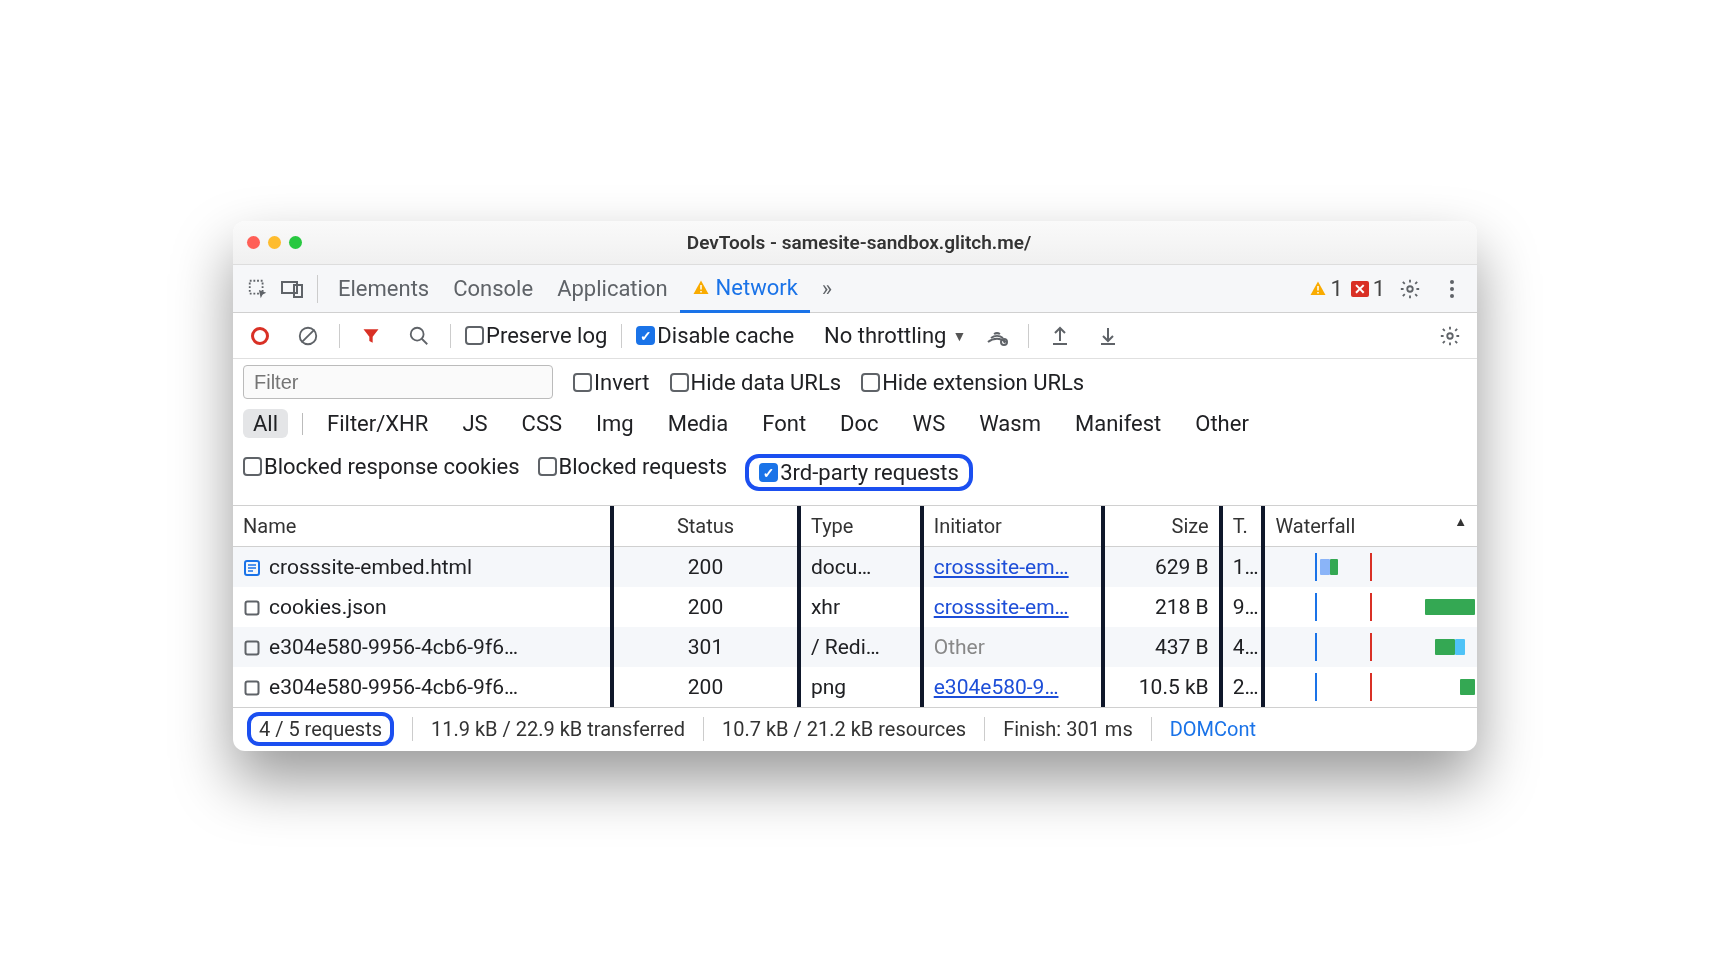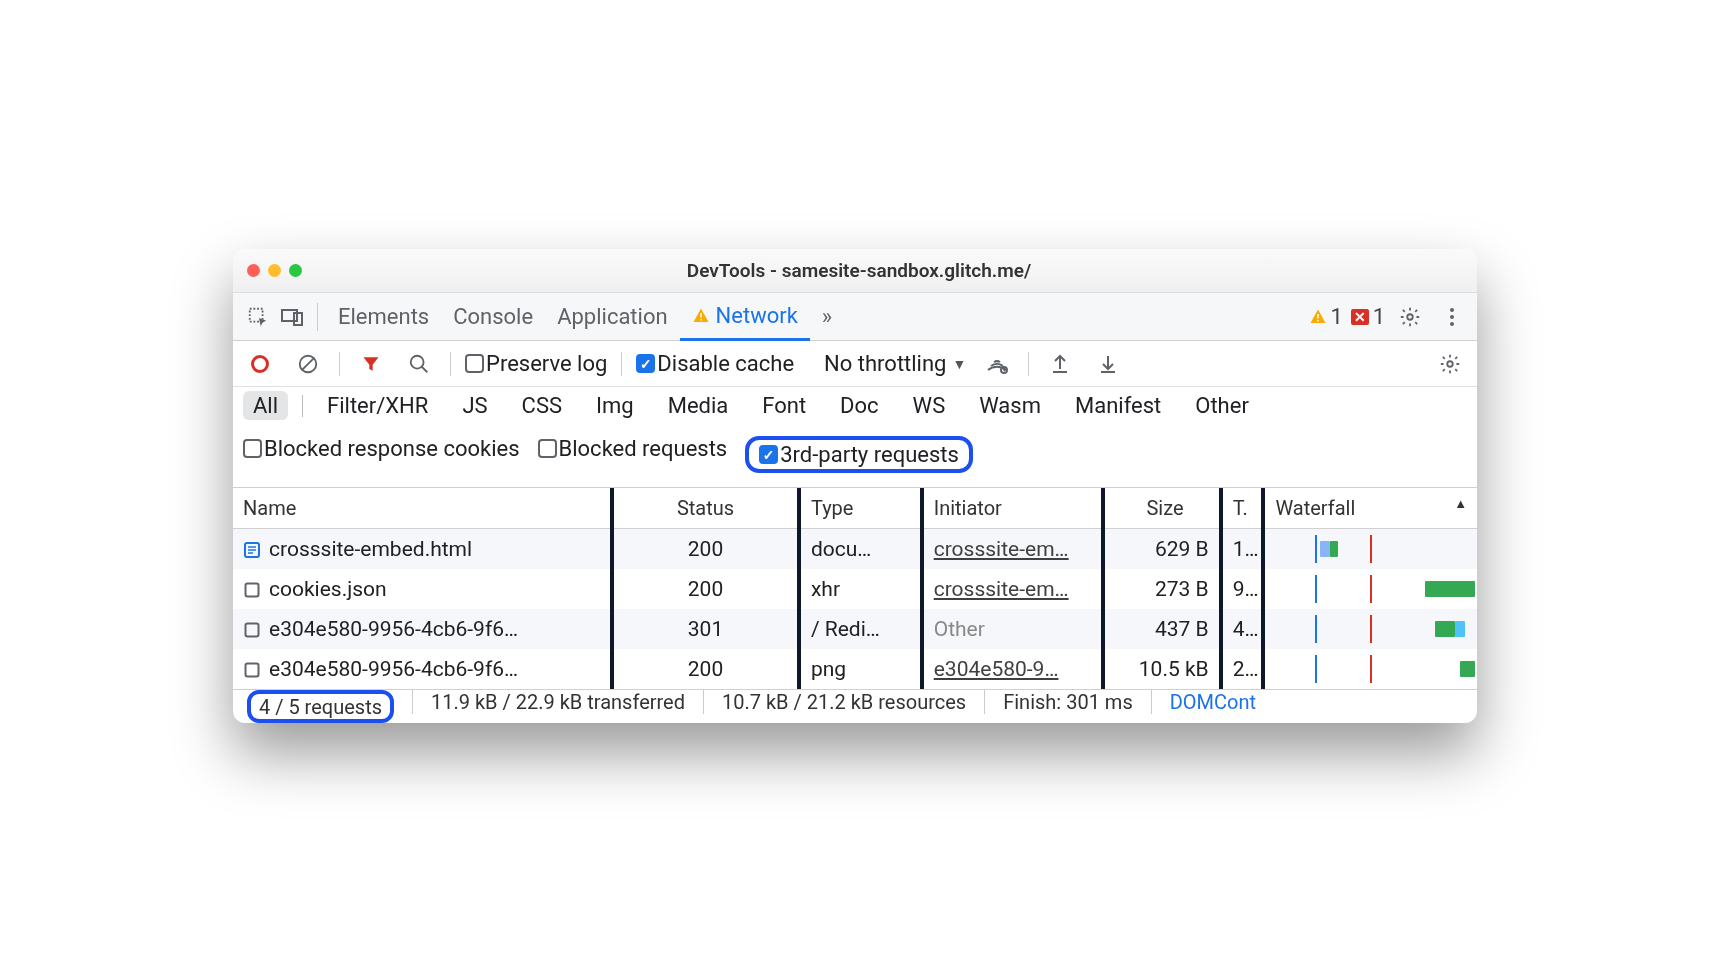--- a/index.html
+++ b/index.html
@@ -96,32 +96,32 @@
 
   table { width:100%; border-collapse:collapse; table-layout:fixed; }
   th, td {
     border-right:4px solid #0f172a; padding:6px 10px;
     text-align:left; font-weight:400; font-size:21px;
     white-space:nowrap; overflow:hidden; text-overflow:ellipsis;
   }
   th { border-bottom:1px solid #d0d0d0; color:#333; font-size:20px; height:40px; }
   tbody tr:nth-child(odd){ background:#f5f7fa; }
   .col-name{width:355px;} .col-status{width:175px;text-align:center;} .col-type{width:115px;}
-  .col-init{width:170px;} .col-size{width:110px; text-align:right;} th.col-size{text-align:center;padding-left:16px;}
+  .col-init{width:170px;} .col-size{width:110px; text-align:right;} th.col-size{text-align:right;padding-left:16px;}
   .col-time{width:40px;} .col-wf{width:200px; border-right:none; position:relative;}
   .file-ic { display:inline-flex; width:18px; height:18px; vertical-align:-3px; margin-right:8px; }
-  .initiator a { color:#404040; text-decoration:underline; }
+  .initiator a { color:#1d4ed8; text-decoration:underline; }
   .initiator .other { color:#888; text-decoration:none; }
   th .sort { float:right; font-size:13px; }
   .wf-cell { position:relative; height:28px; }
   .wf-line { position:absolute; top:0; bottom:0; width:2px; }
   .wf-bar  { position:absolute; top:6px; height:16px; border-radius:1px; }
 
   .status {
-    display:flex; height:34px; padding:0 14px;
+    display:flex; align-items:center; height:44px; padding:0 14px;
     border-top:1px solid #d0d0d0; gap:18px; font-size:20px; color:#333;
     white-space:nowrap; overflow:hidden;
   }
   .status .vsep { width:1px; height:24px; background:#ccc; }
   .spot2 { border:4px solid #1b4ff0; border-radius:12px; padding:1px 8px; }
   .domlink { color:#1a73e8; }
 
   svg { display:block; }
 </style>
 </head>
@@ -258,20 +258,35 @@
         </svg>
     </div>
     <div style="margin-left:auto" class="icon-btn">
       <svg width="22" height="22" viewBox="0 0 24 24" fill="none" stroke="#5f6368" stroke-width="2">
           <circle cx="12" cy="12" r="3"></circle>
           <path d="M12 2v3M12 19v3M4.2 4.2l2.1 2.1M17.7 17.7l2.1 2.1M2 12h3M19 12h3M4.2 19.8l2.1-2.1M17.7 6.3l2.1-2.1"></path>
         </svg>
     </div>
   </div>
 
+  <div class="filters1">
+    <input class="filter-input" placeholder="Filter" style="">
+    <label class="chk">
+      <span class="box"></span>
+      <span>Invert</span>
+    </label>
+    <label class="chk">
+      <span class="box"></span>
+      <span>Hide data URLs</span>
+    </label>
+    <label class="chk">
+      <span class="box"></span>
+      <span>Hide extension URLs</span>
+    </label>
+  </div>
 
   <div class="types">
     <span class="pill active">All</span>
     <span class="typesep"></span>
     <span class="pill">Filter/XHR</span>
     <span class="pill">JS</span>
     <span class="pill">CSS</span>
     <span class="pill">Img</span>
     <span class="pill">Media</span>
     <span class="pill">Font</span>
@@ -339,21 +354,21 @@
         </tr>
         <tr>
     <td class="col-name"><span class="file-ic">
               <svg width="18" height="18" viewBox="0 0 18 18">
                 <rect x="2.5" y="2.5" width="13" height="13" rx="2" fill="none" stroke="#5f6368" stroke-width="2"></rect>
               </svg>
             </span><span>cookies.json</span></td>
     <td class="col-status">200</td>
     <td class="col-type">xhr</td>
     <td class="col-init initiator"><a href="#">crosssite-em…</a></td>
-    <td class="col-size">273 B</td>
+    <td class="col-size">218 B</td>
     <td class="col-time">9..</td>
     <td class="col-wf">
       <div class="wf-cell">
         <div class="wf-line" style="left:40px;background:#1a73e8"></div>
         <div class="wf-line" style="left:95px;background:#d93025"></div>
         <div class="wf-bar" style="left:150px;width:50px;background:#34a853"></div>
       </div>
     </td>
         </tr>
         <tr>

